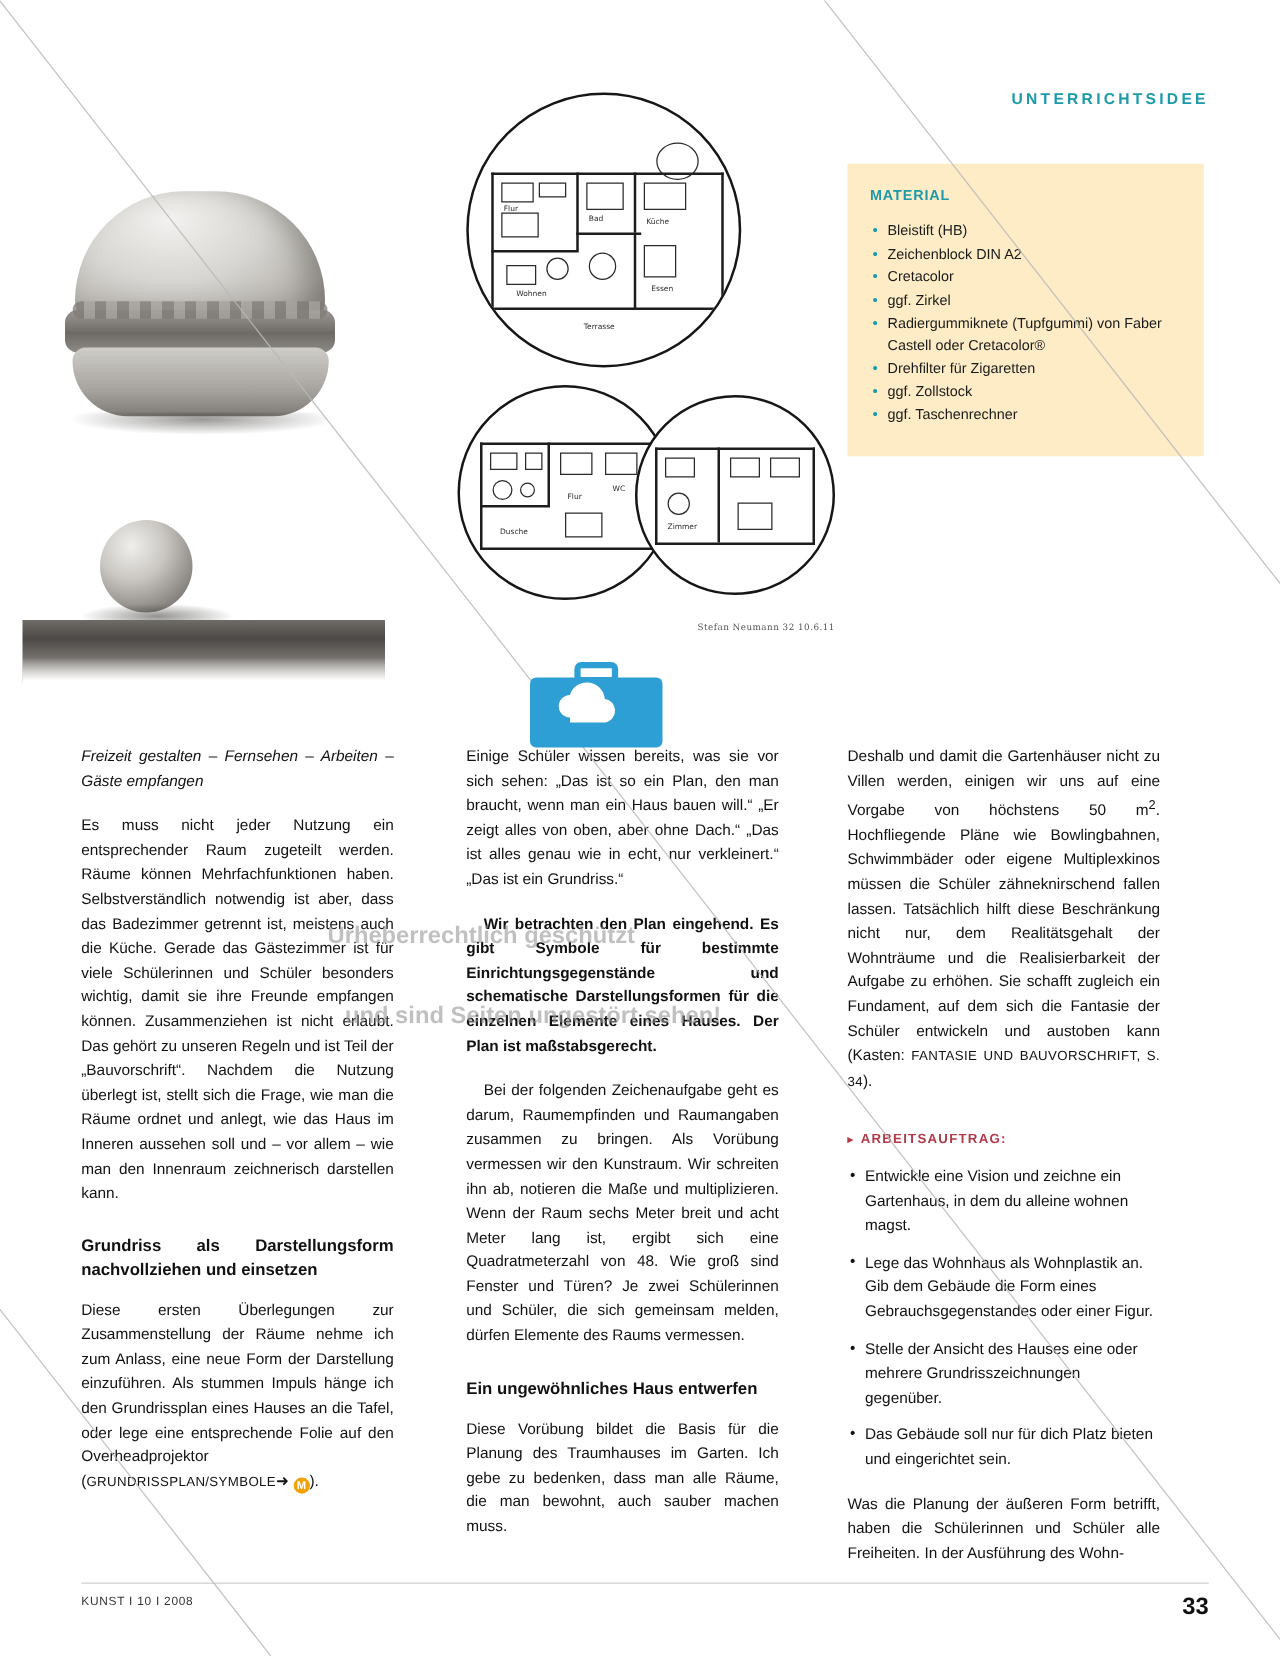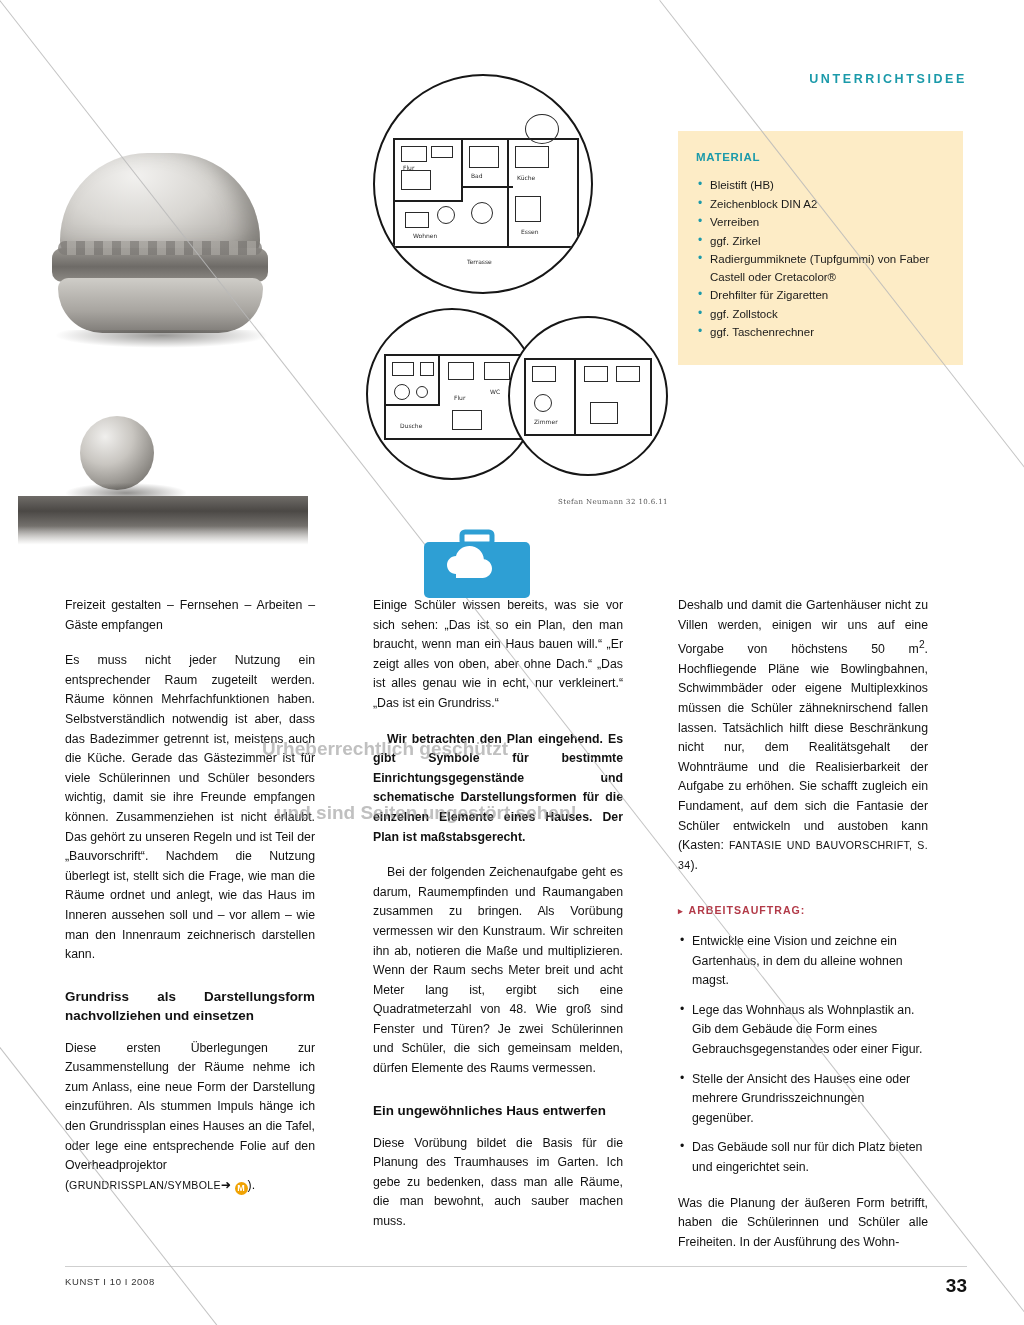--- a/index.html
+++ b/index.html
@@ -201,21 +201,21 @@
     font-size: 12.3px;
     line-height: 19.6px;
     text-align: justify;
     color: #111;
   }
   .col.c1 { left: 65px; }
   .col.c2 { left: 373px; }
   .col.c3 { left: 678px; }
   .col p { margin: 0 0 16px 0; }
   .col p.indent { text-indent: 14px; margin-top: -16px; }
-  .col .ital { }
+  .col .ital { font-style: italic; }
   .col h3 {
     margin: 22px 0 14px 0;
     font-size: 13.4px;
     line-height: 19px;
     font-weight: bold;
   }
   .smallcaps { font-size: 10.6px; letter-spacing: .3px; }
 
   .m-badge {
     display: inline-block;
@@ -416,21 +416,21 @@
     </div>
 
     <div class="signature">Stefan Neumann  32   10.6.11</div>
   </div>
 
   <div class="material-box">
     <div class="material-title">MATERIAL</div>
     <ul class="material-list">
       <li>Bleistift (HB)</li>
       <li>Zeichenblock DIN A2</li>
-      <li>Verreiben</li>
+      <li>Cretacolor</li>
       <li>ggf. Zirkel</li>
       <li>Radiergummiknete (Tupfgummi) von Faber Castell oder Cretacolor®</li>
       <li>Drehfilter für Zigaretten</li>
       <li>ggf. Zollstock</li>
       <li>ggf. Taschenrechner</li>
     </ul>
   </div>
 
 
   <div class="col c1">

